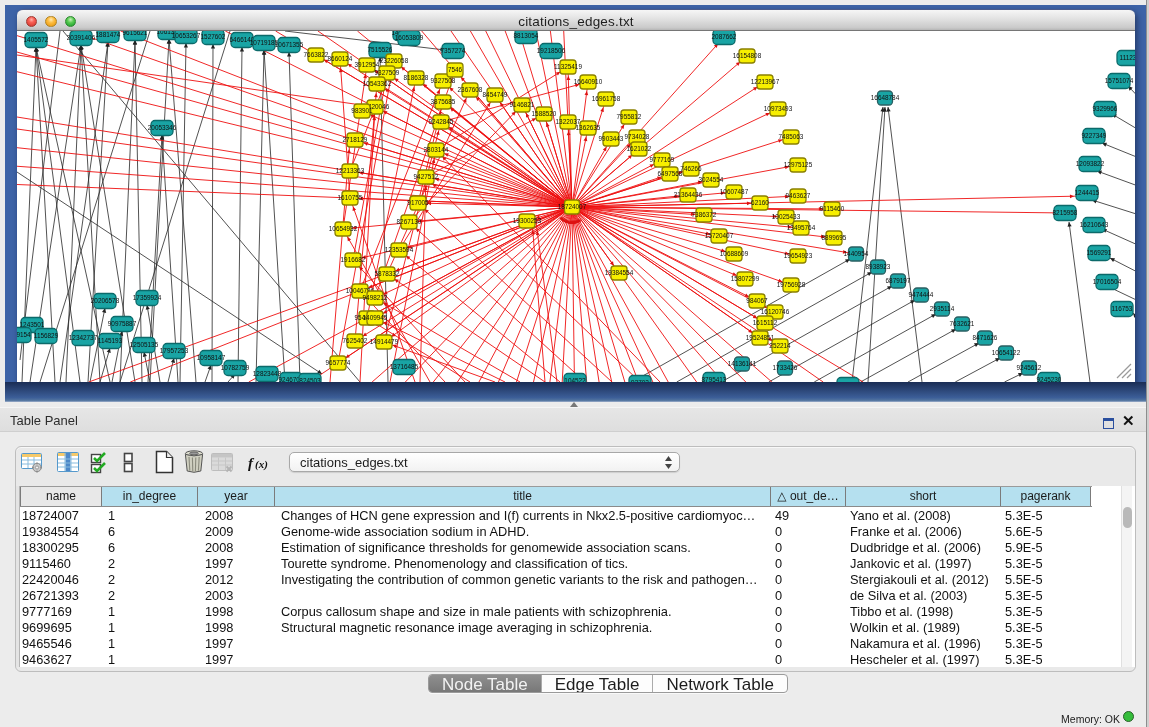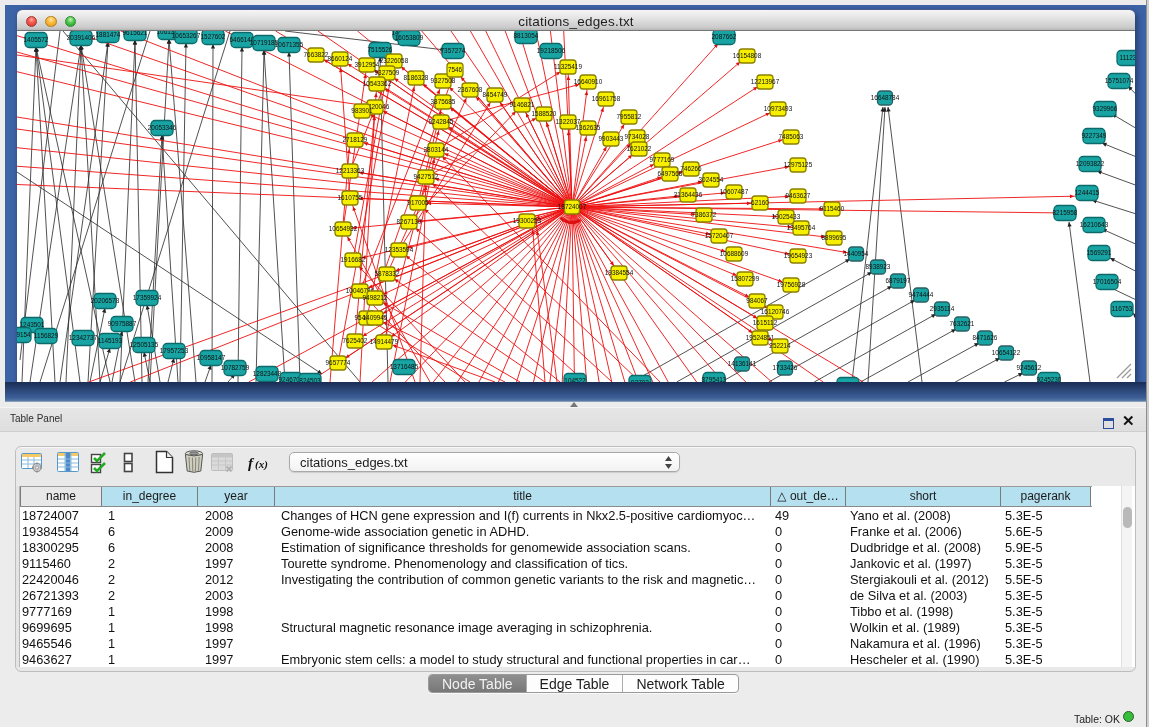--- a/index.html
+++ b/index.html
@@ -27,21 +27,21 @@
   background:#ffffff; overflow:hidden; }
 
 #redge { position:absolute; left:1146px; top:0; width:3px; height:727px;
   background:#cfcfcf; border-left:1px solid #8d8d8d; }
 #tedge { position:absolute; left:0; top:0; width:1149px; height:5px; background:#ececec; }
 #ledge { position:absolute; left:0; top:0; width:5px; height:402px; background:#ececec; }
 
 #tp { position:absolute; left:0; top:402px; width:1149px; height:325px; background:#ececec; }
 #tphead { position:absolute; left:0; top:5px; width:1149px; height:25px;
   background:linear-gradient(#e6e6e6,#dedede); border-top:1px solid #f5f5f5; border-bottom:1px solid #cfcfcf; }
-#tphead .lab { position:absolute; left:10px; top:5px; font-size:10px; color:#2d2d2d; }
+#tphead .lab { position:absolute; left:10px; top:5px; font-size:13px; color:#2d2d2d; }
 #float-ic { position:absolute; left:1103px; top:10px; width:11px; height:11px;
   border:1.6px solid #2a4f9e; border-top-width:3px; }
 #close-ic { position:absolute; left:1122px; top:4px; font-size:15px; font-weight:bold; color:#111; }
 #panel { position:absolute; left:15px; top:44px; width:1121px; height:226px;
   background:#e9e9e9; border:1px solid #bdbdbd; border-radius:6px;
   box-shadow:inset 0 1px 0 #f8f8f8; }
 
 .tbi { position:absolute; top:48px; }
 #combo { position:absolute; left:289px; top:50px; width:391px; height:20px;
   background:linear-gradient(#ffffff,#f2f2f2); border:1px solid #a8a8a8; border-radius:5px;
@@ -57,21 +57,21 @@
 #hdrline { position:absolute; left:4px; top:20px; width:1072px; height:1px; background:#8a8a8a; }
 #hdrtop { position:absolute; left:4px; top:0px; width:1072px; height:1px; background:#9a9a9a; }
 .trow { position:absolute; left:0; width:1119px; height:16px; font-size:12.8px; color:#111; }
 .trow span { position:absolute; top:1px; white-space:nowrap; }
 #vscroll { position:absolute; left:1105px; top:0px; width:11px; height:181px; background:#f4f4f4; border-left:1px solid #e0e0e0;}
 #vthumb { position:absolute; left:1px; top:21px; width:9px; height:21px; background:#b9b9b9; border-radius:5px; }
 
 #tabs { position:absolute; left:428px; top:272px; height:19px; display:flex;
   border:1px solid #9a9a9a; border-radius:4px; overflow:hidden;
   background:#fdfdfd; box-shadow:0 1px 0 rgba(255,255,255,.7); }
-.tab { font-size:14px; color:#1c1c1c; padding:1px 13px 0 13px; line-height:17px; border-left:1px solid #ababab; }
+.tab { font-size:17px; color:#1c1c1c; padding:1px 13px 0 13px; line-height:17px; border-left:1px solid #ababab; }
 .tab:first-child { border-left:none; }
 .tab.sel { background:linear-gradient(#8f8f8f,#787878); color:#f2f2f2; }
 #mem { position:absolute; right:29px; top:311px; font-size:10.5px; color:#222; }
 #memdot { position:absolute; right:15px; top:309px; width:11px; height:11px; border-radius:50%;
   background:#35bd3b; border:1px solid #2a5f2a; }
 </style></head>
 <body>
 <div id="screen">
   <div id="bluezone"></div>
   <div id="gwin">
@@ -903,64 +903,65 @@
 <span style="left:205px">2008</span>
 <span style="left:281px">Changes of HCN gene expression and I(f) currents in Nkx2.5-positive cardiomyoc…</span>
 <span style="left:775px">49</span>
 <span style="left:850px">Yano et al. (2008)</span>
 <span style="left:1005px">5.3E-5</span>
 </div>
 <div class="trow" style="top:523px">
 <span style="left:22px">19384554</span>
 <span style="left:108px">6</span>
 <span style="left:205px">2009</span>
-<span style="left:281px">Genome-wide association genetic in ADHD.</span>
+<span style="left:281px">Genome-wide association sodium in ADHD.</span>
 <span style="left:775px">0</span>
 <span style="left:850px">Franke et al. (2006)</span>
 <span style="left:1005px">5.6E-5</span>
 </div>
 <div class="trow" style="top:539px">
 <span style="left:22px">18300295</span>
 <span style="left:108px">6</span>
 <span style="left:205px">2008</span>
 <span style="left:281px">Estimation of significance thresholds for genomewide association scans.</span>
 <span style="left:775px">0</span>
-<span style="left:850px">Dudbridge et al. (2008)</span>
+<span style="left:850px">Dudbridge et al. (2006)</span>
 <span style="left:1005px">5.9E-5</span>
 </div>
 <div class="trow" style="top:555px">
 <span style="left:22px">9115460</span>
 <span style="left:108px">2</span>
 <span style="left:205px">1997</span>
 <span style="left:281px">Tourette syndrome. Phenomenology and classification of tics.</span>
 <span style="left:775px">0</span>
 <span style="left:850px">Jankovic et al. (1997)</span>
 <span style="left:1005px">5.3E-5</span>
 </div>
 <div class="trow" style="top:571px">
 <span style="left:22px">22420046</span>
 <span style="left:108px">2</span>
 <span style="left:205px">2012</span>
-<span style="left:281px">Investigating the contribution of common genetic variants to the risk and magnetic…</span>
+<span style="left:281px">Investigating the contribution of common genetic variants to the risk and pathogen…</span>
 <span style="left:775px">0</span>
 <span style="left:850px">Stergiakouli et al. (2012)</span>
 <span style="left:1005px">5.5E-5</span>
 </div>
 <div class="trow" style="top:587px">
 <span style="left:22px">26721393</span>
 <span style="left:108px">2</span>
 <span style="left:205px">2003</span>
 <span style="left:775px">0</span>
 <span style="left:850px">de Silva et al. (2003)</span>
 <span style="left:1005px">5.3E-5</span>
 </div>
 <div class="trow" style="top:603px">
 <span style="left:22px">9777169</span>
 <span style="left:108px">1</span>
 <span style="left:205px">1998</span>
+<span style="left:281px">Corpus callosum shape and size in male patients with schizophrenia.</span>
 <span style="left:775px">0</span>
 <span style="left:850px">Tibbo et al. (1998)</span>
 <span style="left:1005px">5.3E-5</span>
 </div>
 <div class="trow" style="top:619px">
 <span style="left:22px">9699695</span>
 <span style="left:108px">1</span>
 <span style="left:205px">1998</span>
 <span style="left:281px">Structural magnetic resonance image averaging in schizophrenia.</span>
 <span style="left:775px">0</span>
@@ -972,27 +973,26 @@
 <span style="left:108px">1</span>
 <span style="left:205px">1997</span>
 <span style="left:775px">0</span>
 <span style="left:850px">Nakamura et al. (1996)</span>
 <span style="left:1005px">5.3E-5</span>
 </div>
 <div class="trow" style="top:651px">
 <span style="left:22px">9463627</span>
 <span style="left:108px">1</span>
 <span style="left:205px">1997</span>
-<span style="left:281px">Embryonic stem cells: a model to study structural and functional properties in car…</span>
 <span style="left:775px">0</span>
-<span style="left:850px">Hescheler et al. (1990)</span>
+<span style="left:850px">Hescheler et al. (1997)</span>
 <span style="left:1005px">5.3E-5</span>
 </div>
     </div>
     <div id="tabs">
       <div class="tab sel">Node Table</div>
         <div class="tab">Edge Table</div>
         <div class="tab">Network Table</div>
     </div>
-    <div id="mem">Table: OK</div>
+    <div id="mem">Memory: OK</div>
       <div id="memdot"></div>
   </div>
   <div id="redge"></div>
 </div>
 </body></html>

